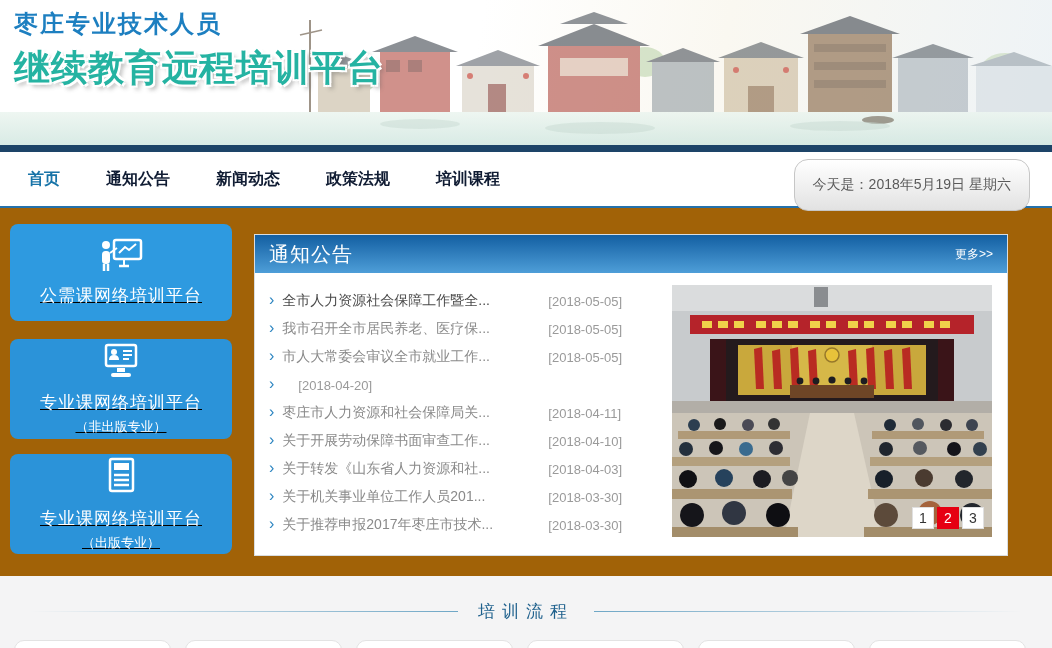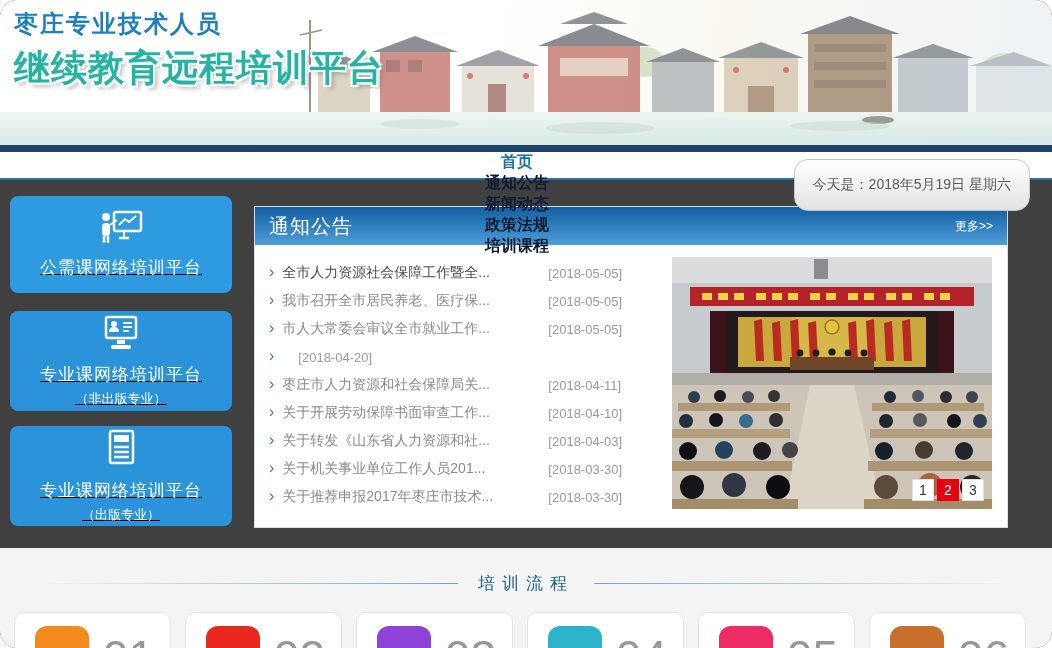--- a/index.html
+++ b/index.html
@@ -1,31 +1,31 @@
 <!DOCTYPE html>
 <html><head>
 <meta charset="utf-8">
 <style>
   * { margin:0; padding:0; box-sizing:border-box; }
   body { font-family: "Liberation Sans", "DejaVu Sans", sans-serif; background:#fff; }
-  .page { width:1052px; height:648px; overflow:hidden; position:relative; background:#404040;border-radius:17px; }
+  .page { width:1052px; height:648px; overflow:hidden; position:relative; background:#a16207; }
 
   
   .banner { position:relative; height:145px;
     background:linear-gradient(100deg,#ffffff 45%,#faf8f1 68%,#eef3f6 100%); overflow:hidden; }
   .banner-art { position:absolute; right:0; top:0; width:1052px; height:145px; }
   .banner-titles { position:absolute; left:14px; top:8px; z-index:2; }
   .title1 { font-size:24px; font-weight:bold; color:#1d7fc0; letter-spacing:2px; }
   .title2 { font-size:36px; font-weight:bold; color:#25b3a2; letter-spacing:1px; margin-top:4px;
     text-shadow:2px 2px 0 #fff,-2px 2px 0 #fff,2px -2px 0 #fff,-2px -2px 0 #fff,4px 4px 4px rgba(90,90,90,.45); }
 
   
   .topbar { height:7px; background:#1d4468; }
-  .nav { position:relative; height:28px; background:#fff; border-bottom:2px solid #2471ab;
-    display:flex; align-items:center; padding-left:28px;flex-direction:column; }
+  .nav { position:relative; height:56px; background:#fff; border-bottom:2px solid #2471ab;
+    display:flex; align-items:center; padding-left:28px; }
   .nav-item { font-size:16px; font-weight:bold; color:#101c33; margin-right:46px; cursor:pointer; }
   .nav-item.active { color:#1874a8; }
   .date-pill { position:absolute; right:22px; top:7px; background:linear-gradient(#ffffff,#e2e2e2);
     border:1px solid #c6c6c6; border-radius:14px; padding:16px 18px; font-size:14px; color:#5a5a5a; }
 
   
   .main { display:flex; padding:0 44px 0 10px; }
 
   .sidebar { width:222px; margin-top:16px; margin-right:22px; flex:none;text-decoration:underline; }
   .side-btn { width:222px; border-radius:8px; color:#fff; text-align:center; cursor:pointer;

